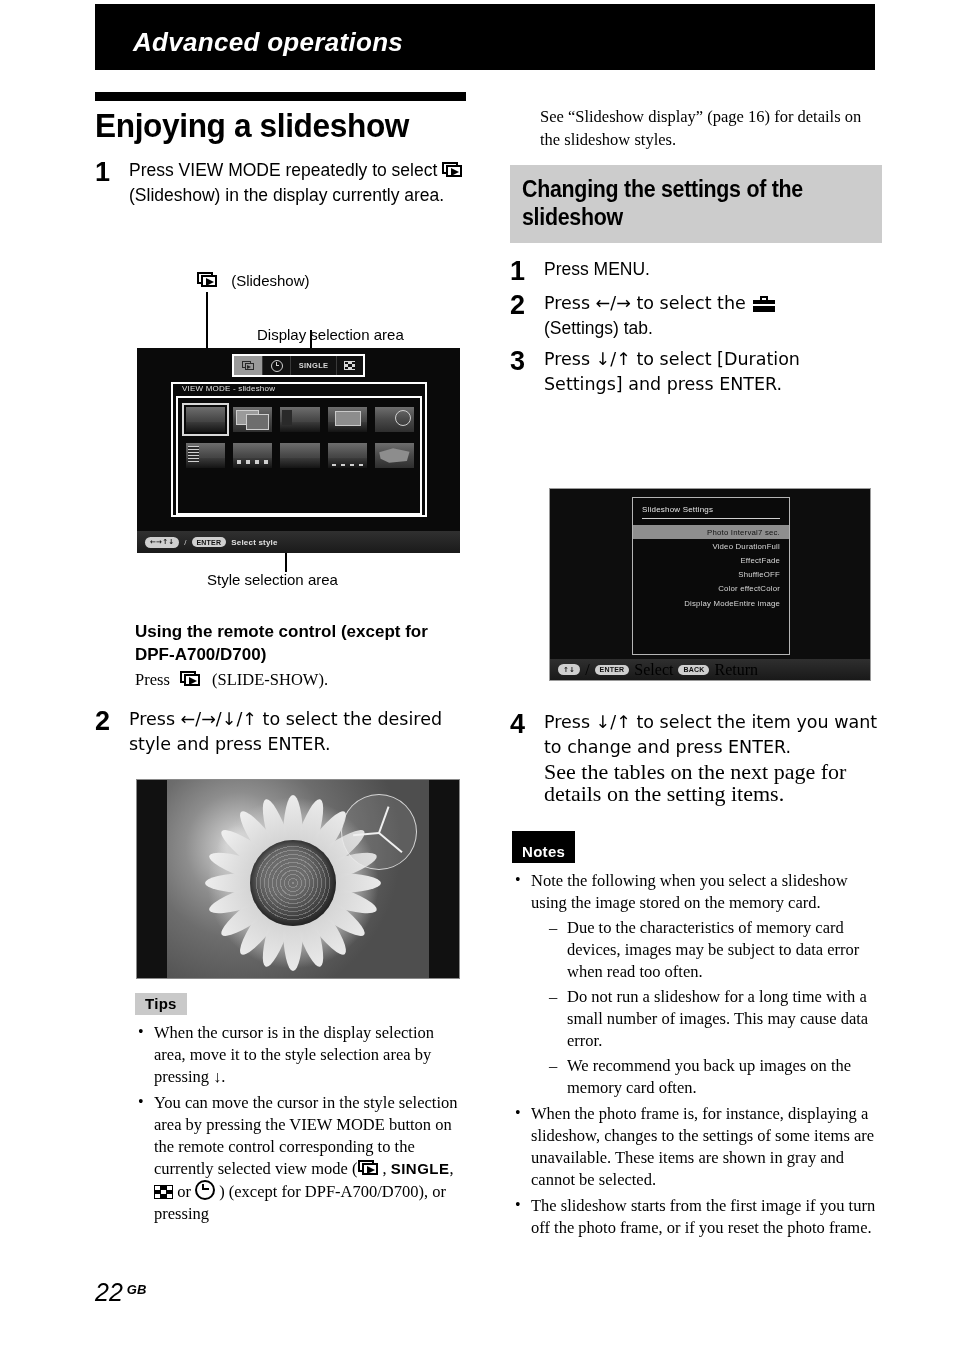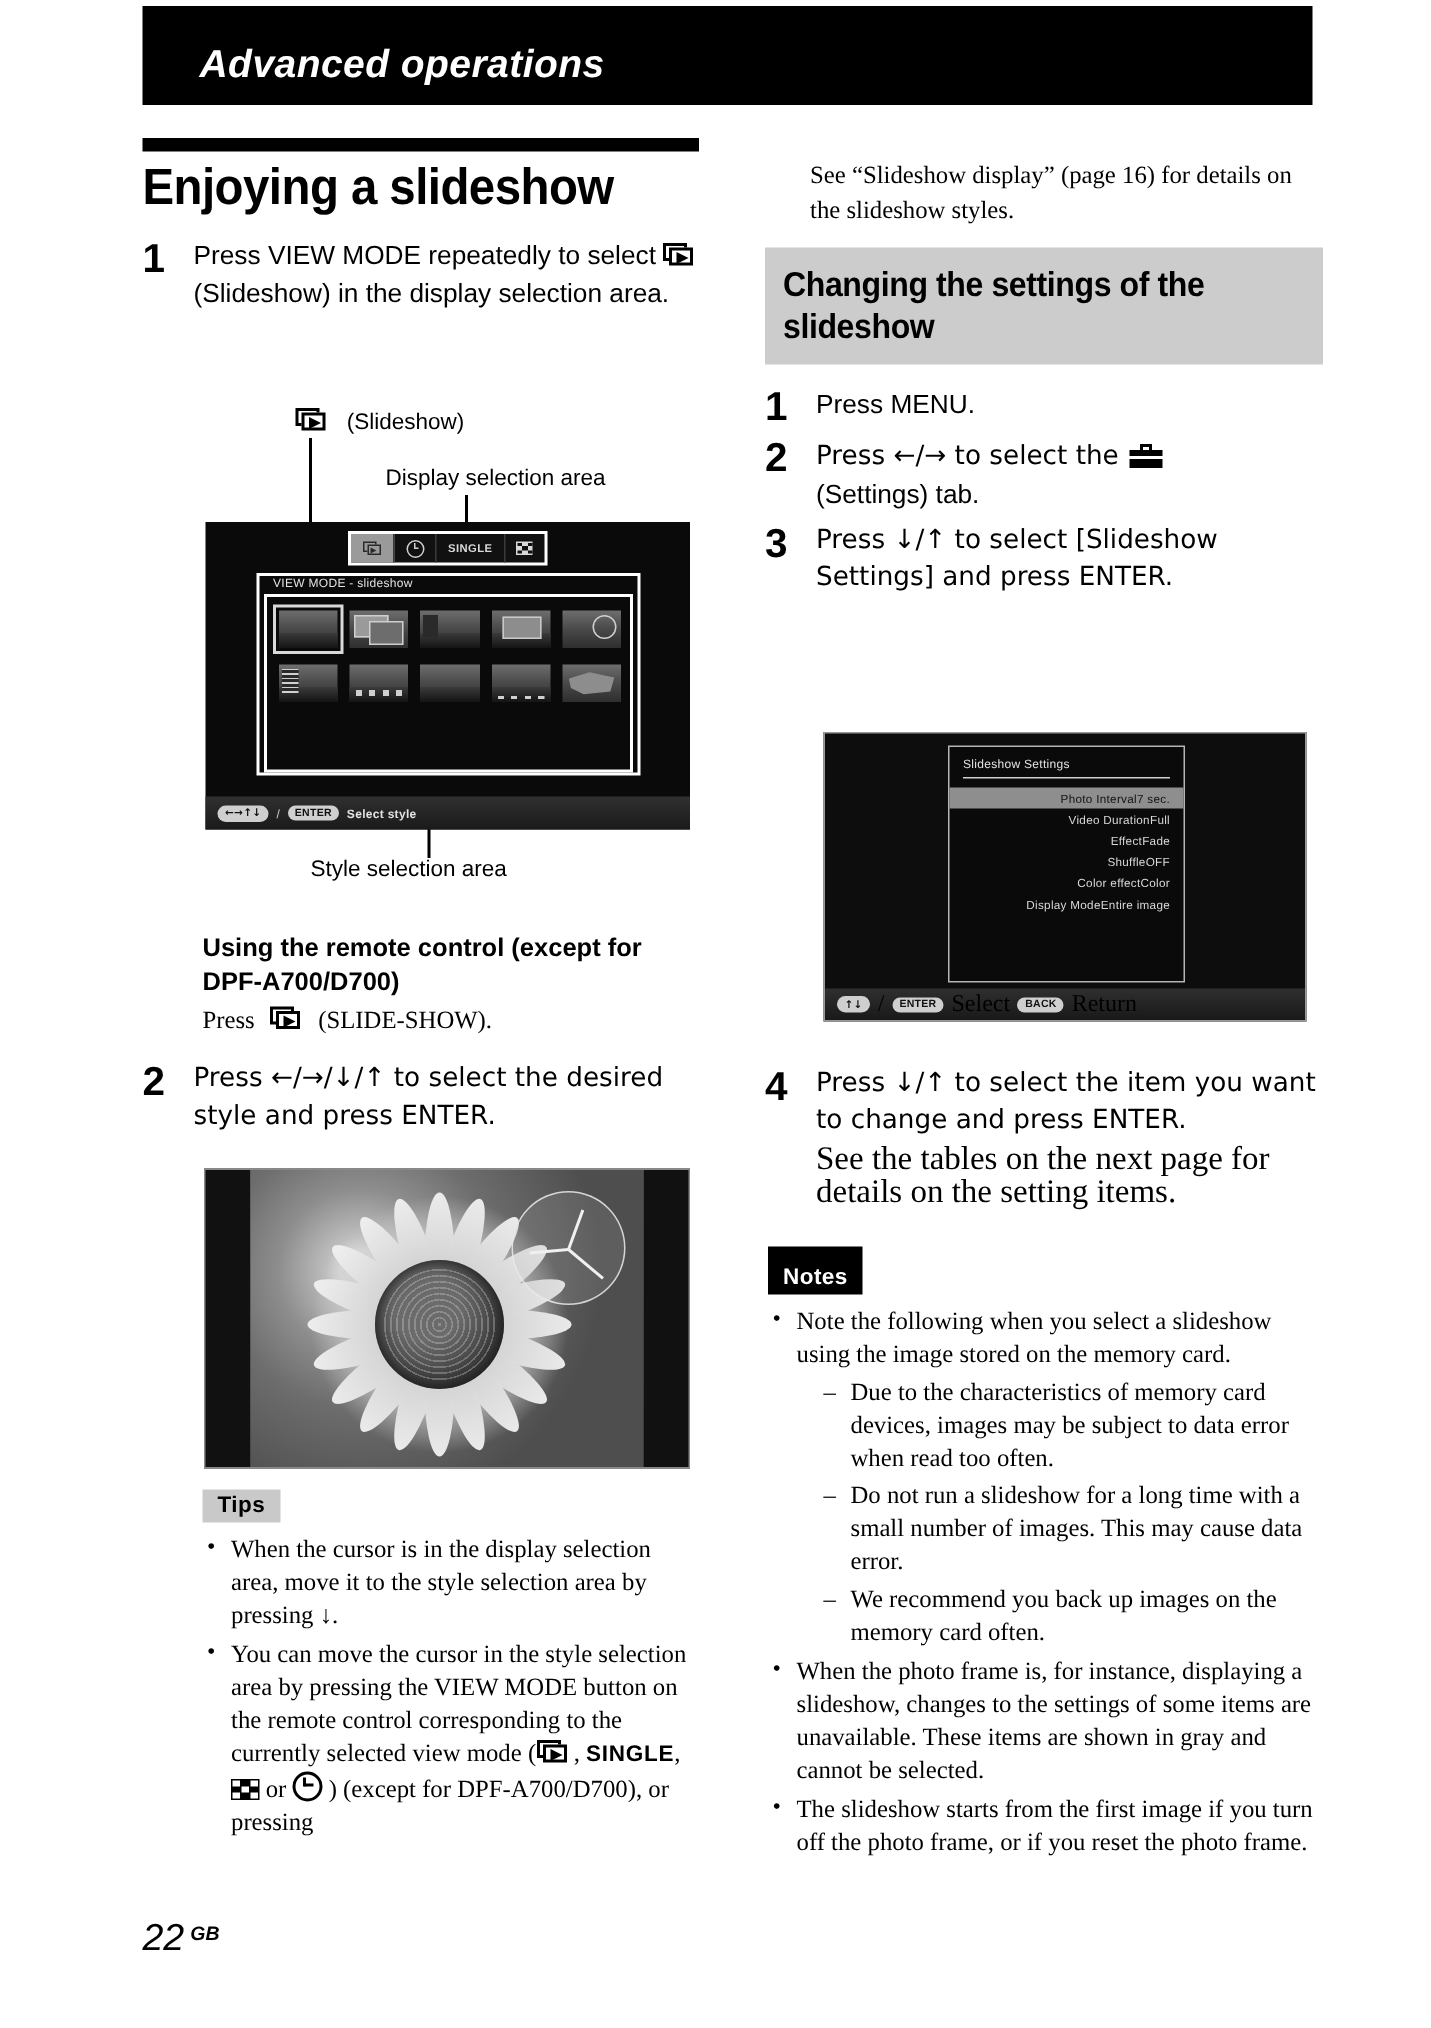--- a/index.html
+++ b/index.html
@@ -629,34 +629,34 @@
     <h1 class="h1">Enjoying a slideshow</h1>
 
     <div class="step">
       <div class="step-num">1</div>
       <div class="step-body">
         <div class="step-main">
           <span>Press VIEW MODE repeatedly to select</span>
           <span class="ic ic-slideshow">
             <span class="back"></span><span class="front"></span><span class="tri"></span>
           </span>
-          <span>(Slideshow) in the display selection area.</span>
+          <span>(Slideshow) in the display currently area.</span>
         </div>
       </div>
     </div>
   </div>
 
   <div class="callout" style="left:197px; top:272px;">
     <span class="ic ic-slideshow">
       <span class="back"></span><span class="front"></span><span class="tri"></span>
     </span>
     <span style="margin-left:8px">(Slideshow)</span>
   </div>
 
-  <div class="callout" style="left:257px; top:310px;">Display selection area</div>
+  <div class="callout" style="left:257px; top:326px;">Display selection area</div>
 
   <div class="lead" style="left:206px; top:292px; width:2px; height:62px;"></div>
   <div class="lead" style="left:206px; top:352px; width:42px; height:2px;"></div>
   <div class="lead" style="left:310px; top:330px; width:2px; height:22px;"></div>
   <div class="lead" style="left:285px; top:552px; width:2px; height:20px;"></div>
 
   <div class="callout" style="left:207px; top:571px;">Style selection area</div>
 
   <div class="shot-viewmode">
 
@@ -829,21 +829,21 @@
           </span>
           <br>
           <span>(Settings) tab.</span>
         </div>
       </div>
     </div>
 
     <div class="step">
       <div class="step-num">3</div>
       <div class="step-body">
-        <div class="step-main arrows">Press ↓/↑ to select [Slideshow Settings] and press ENTER.</div>
+        <div class="step-main arrows">Press ↓/↑ to select [Duration Settings] and press ENTER.</div>
       </div>
     </div>
   </div>
 
   <div class="shot-settings">
     <div class="ss-panel">
       <div class="ss-title">
         <span class="ss-title-inner">Slideshow Settings</span>
       </div>
       <div class="ss-rows">

